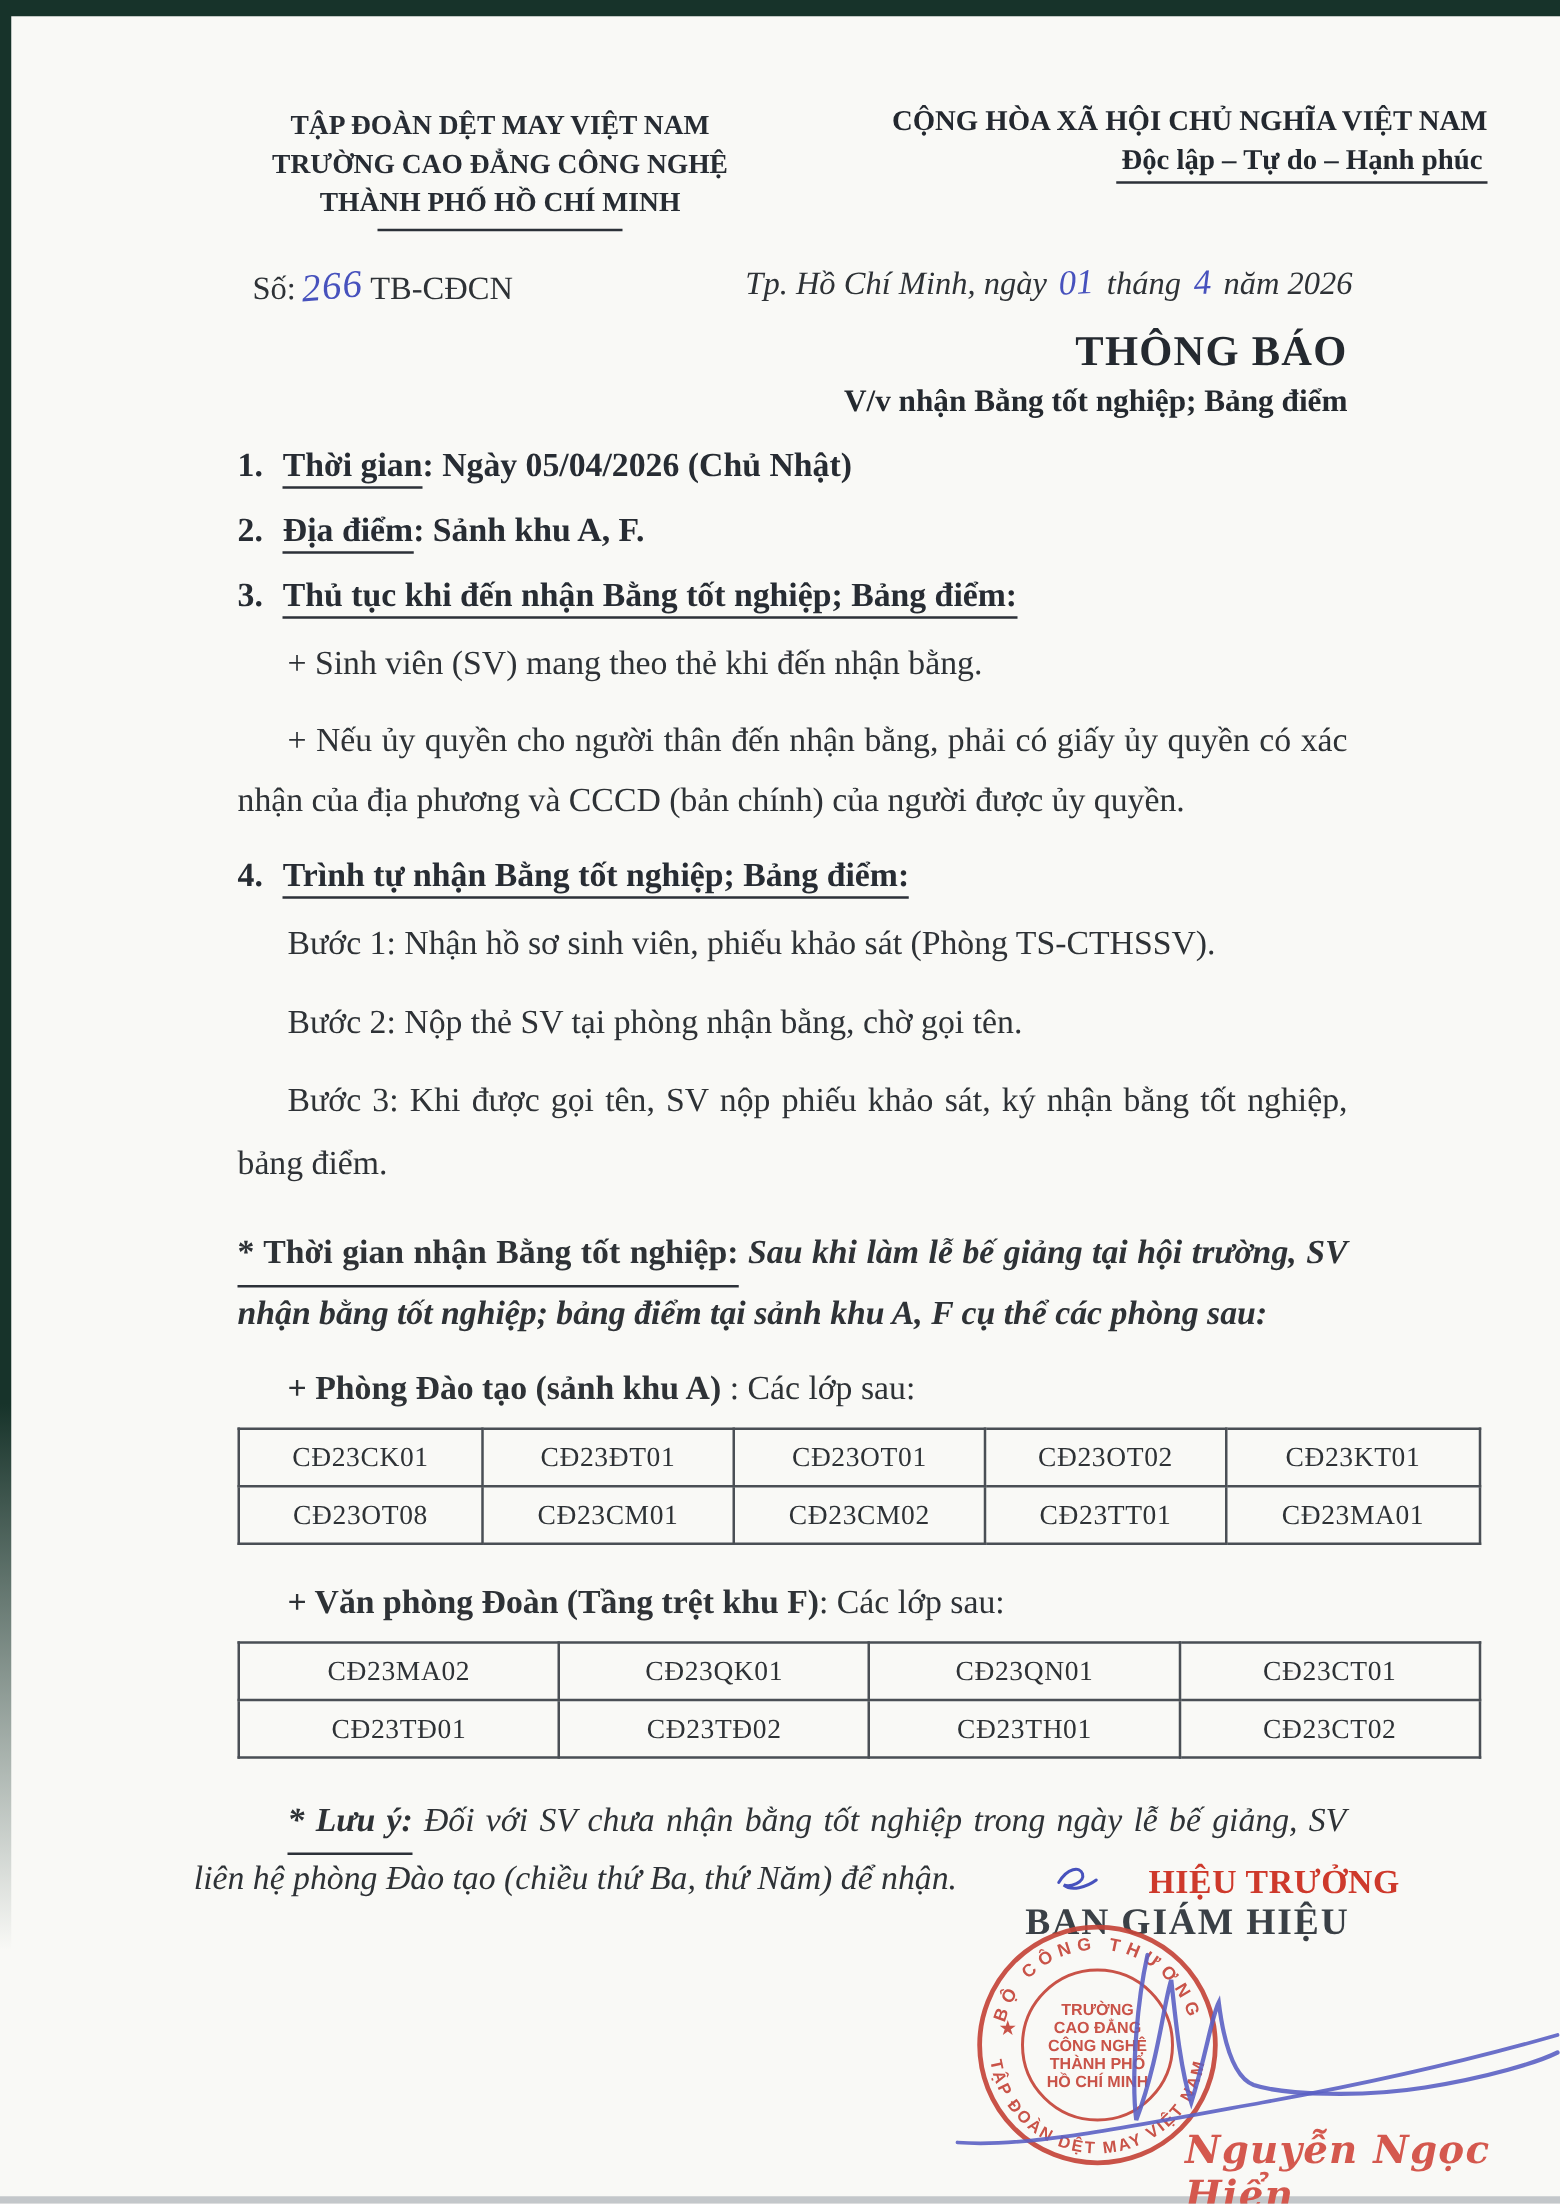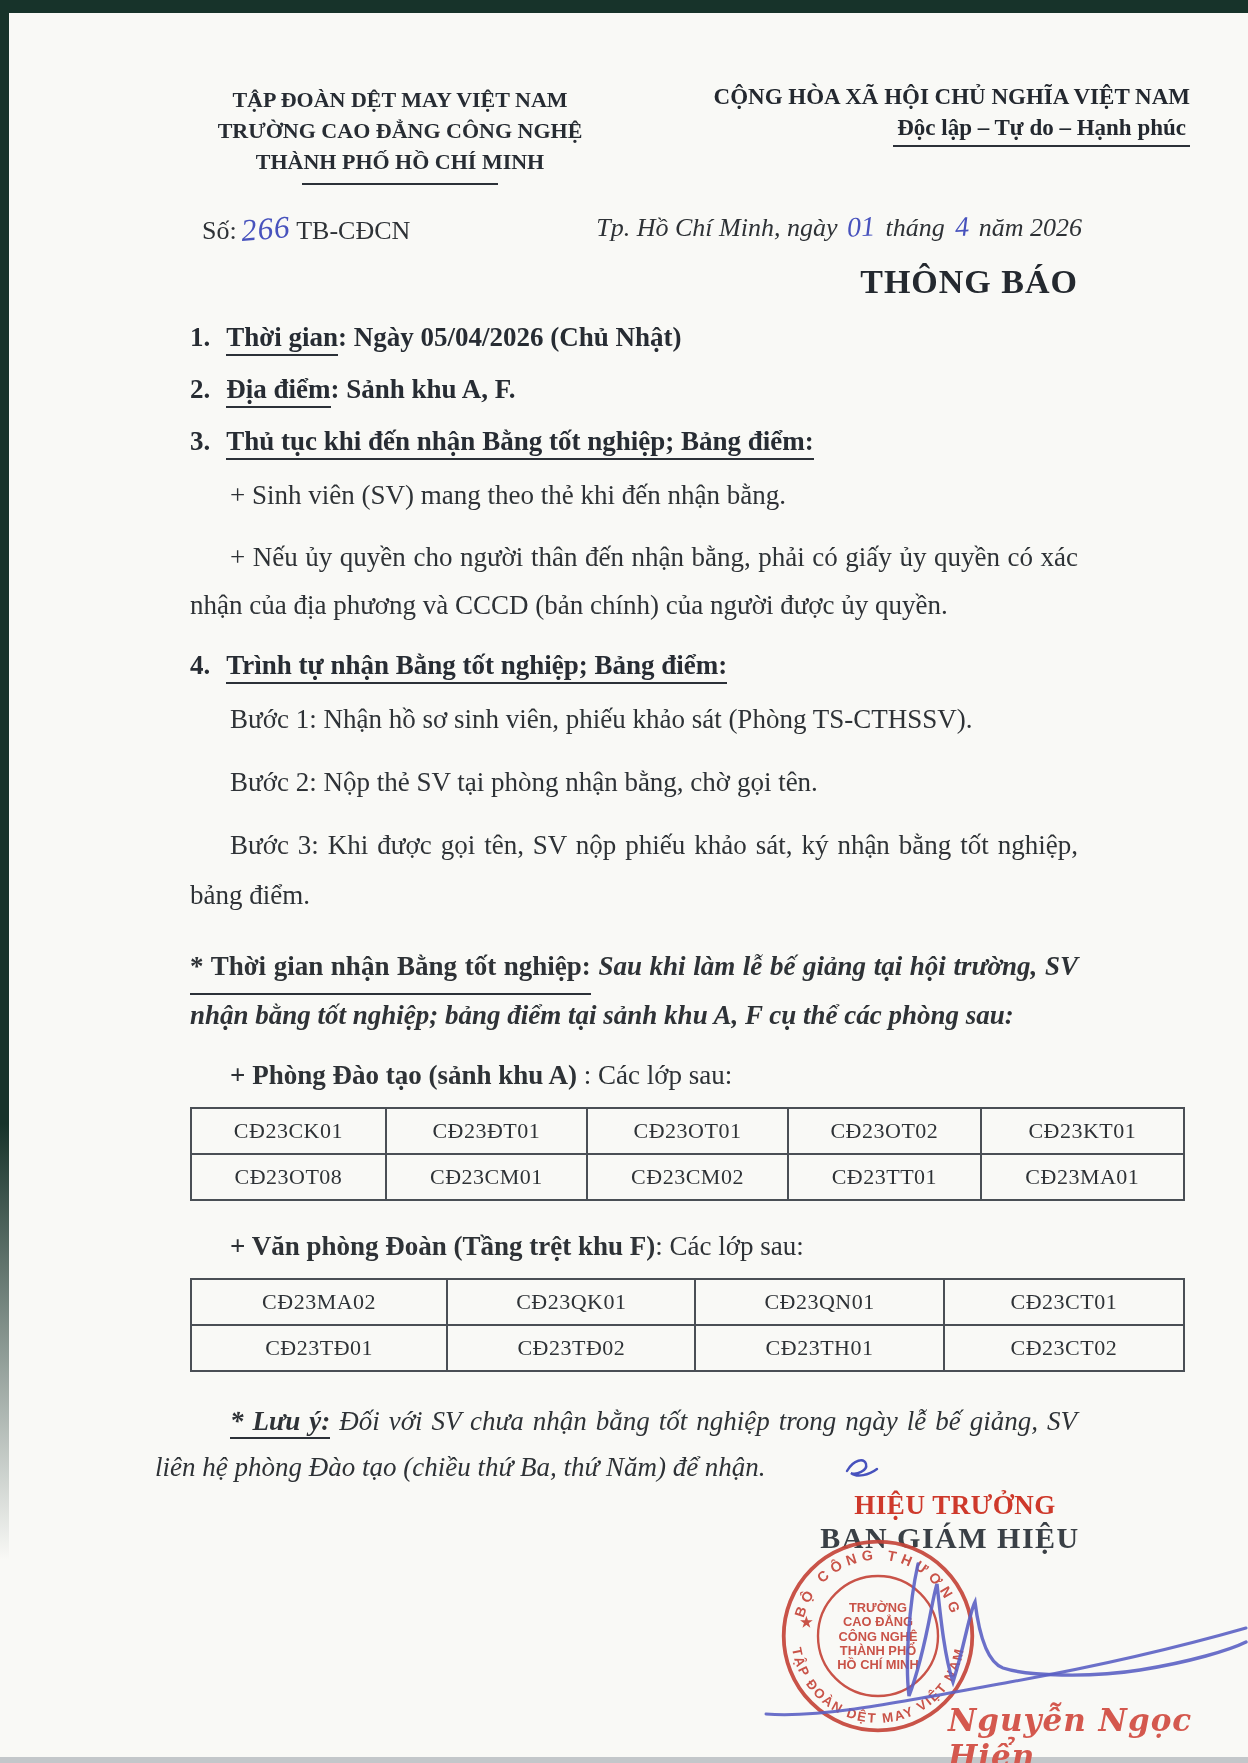--- a/index.html
+++ b/index.html
@@ -52,26 +52,26 @@
 
   .room-line { font-size:27px; margin-top:20px; text-indent:40px; }
   .room-line .b { font-weight:bold; }
 
   table.cls { width:995px; border-collapse:collapse; margin-top:16px; }
   table.cls td { border:2px solid #4a4f55; height:46px; text-align:center;
                  font-size:22px; color:#2e3236; letter-spacing:0.5px; }
 
   .final-note { font-size:27px; line-height:1.72; margin-top:26px; margin-left:-35px; width:922px;
                 text-indent:75px; font-style:italic; text-align:justify; }
-  .final-note .lbl { font-weight:bold; border-bottom:2.5px solid #2c3138; padding-bottom:1px; }
+  .final-note .lbl { font-weight:bold; border-bottom:2.5px solid #2c3138; padding-bottom:11px; }
   .pen-squiggle { display:inline-block; vertical-align:-4px; margin-left:2px; }
 
   
   .sign-area { position:absolute; top:1490px; left:0; width:1248px; height:273px; }
-  .sig-role  { position:absolute; left:790px; top:0; width:330px; text-align:center;
+  .sig-role  { position:absolute; left:790px; top:0; width:330px; text-align:right;
                color:#ce392b; font-weight:bold; font-size:27px; letter-spacing:0.5px; }
   .sig-board { position:absolute; left:770px; top:31px; width:360px; text-align:center;
                color:#3a4046; font-weight:bold; font-size:30px; letter-spacing:1.5px; }
   .stamp { position:absolute; left:778px; top:46px; opacity:0.92; }
   .stamp text { fill:#c5453a; font-family:"Liberation Sans", sans-serif; font-weight:bold; }
   .sig-ink { position:absolute; left:760px; top:52px; }
   .sig-name { position:absolute; left:948px; top:212px; width:300px;
               color:#d4584e; font-weight:bold; font-style:italic; font-size:31px;
               font-family:"DejaVu Serif", serif; letter-spacing:1px; }
 </style>
@@ -102,20 +102,21 @@
       <div class="doc-no">
         <span>Số:</span><span class="hand">266</span><span>TB-CĐCN</span>
       </div>
       <div class="place-date">
         <span>Tp. Hồ Chí Minh, ngày</span><span class="hand">01</span><span>tháng</span><span class="hand">4</span><span>năm 2026</span>
       </div>
     </div>
 
     <div class="title-block">
       <div class="title-main">THÔNG BÁO</div>
+      <div class="title-sub">V/v nhận Bằng tốt nghiệp; Bảng điểm</div>
     </div>
 
     <div class="main-col">
 
       <p class="item"><span class="num">1.</span><span class="lbl">Thời gian</span><span>: Ngày 05/04/2026 (Chủ Nhật)</span></p>
 
       <p class="item"><span class="num">2.</span><span class="lbl">Địa điểm</span><span>: Sảnh khu A, F.</span></p>
 
       <p class="item"><span class="num">3.</span><span class="lbl">Thủ tục khi đến nhận Bằng tốt nghiệp; Bảng điểm:</span></p>
 

